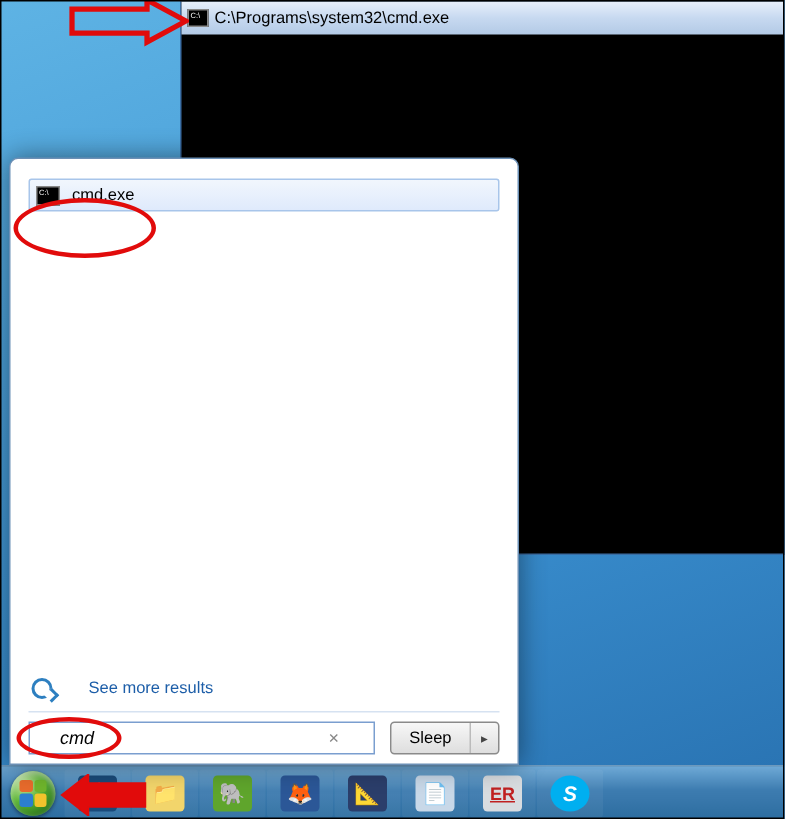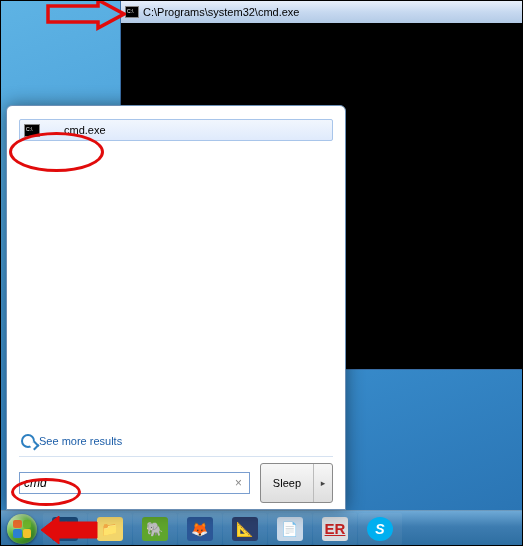--- a/index.html
+++ b/index.html
@@ -90,36 +90,36 @@
     .sm-heading {
       color: #1d3f77;
       font-size: 12px;
       padding: 4px 2px 4px 2px;
       border-bottom: 1px solid #d6e2f1;
       font-style: italic;
     }
     .sm-result {
       display: flex;
       align-items: center;
-      gap: 24px;
+      gap: 8px;
       height: 22px;
       margin-top: 3px;
       padding: 0 4px;
       background: linear-gradient(to bottom, #f1f6fd, #dfeafc);
       border: 1px solid #a8c5ea;
       border-radius: 2px;
       font-size: 11px;
       color: #000;
     }
     .sm-result .cmd-icon { width: 16px; height: 13px; }
     .sm-spacer { flex: 1; }
     .sm-more {
       display: flex;
       align-items: center;
-      gap: 4px;
+      gap: 24px;
       font-size: 11px;
       color: #1d5ea8;
       padding: 6px 2px 8px 2px;
       border-bottom: 1px solid #d6e2f1;
       margin-bottom: 6px;
     }
     .sm-more-icon {
       width: 14px;
       height: 14px;
       border: 2px solid #2d7fc0;
@@ -145,42 +145,42 @@
       gap: 10px;
       align-items: center;
     }
     .searchbox {
       flex: 1;
       height: 22px;
       border: 1px solid #7a9ecf;
       background: #fff;
       display: flex;
       align-items: center;
-      padding: 0 4px;
+      padding: 0 20px;
       font-size: 12px;
       font-style: italic;
       color: #333;
       position: relative;
     }
     .searchbox input {
       border: none;
       outline: none;
       flex: 1;
       font-size: 12px;
       font-style: italic;
       background: transparent;
     }
     .searchbox .clear {
       color: #888;
       font-size: 12px;
       cursor: pointer;
       padding: 0 3px;
     }
     .shutdown-btn {
-      height: 40px;
+      height: 22px;
       display: flex;
       border: 1px solid #8a8a8a;
       border-radius: 3px;
       background: linear-gradient(to bottom, #f7f7f7, #dedede);
       font-size: 11px;
       text-align: right;
     }
     .shutdown-main {
       padding: 0 12px;
       display: flex;
@@ -358,21 +358,21 @@
       <div class="tb-item">
         <div class="tb-icon" style="background: rgb(43, 87, 151); color: rgb(232, 123, 44);">🦊</div>
       </div>
       <div class="tb-item">
         <div class="tb-icon" style="background: rgb(43, 62, 107); color: rgb(232, 123, 44);">📐</div>
       </div>
       <div class="tb-item">
         <div class="tb-icon" style="background: rgb(200, 216, 232); color: rgb(208, 44, 44);">📄</div>
       </div>
       <div class="tb-item">
-        <div class="tb-icon" style="background: rgb(216, 220, 224); color: rgb(192, 32, 32); font-size: 15px; text-decoration: underline;">ER</div>
+        <div class="tb-icon" style="background: rgb(216, 220, 224); color: rgb(192, 32, 32); font-size: 12px; text-decoration: underline;">ER</div>
       </div>
       <div class="tb-item">
         <div class="tb-icon" style="background: rgb(0, 175, 240); color: rgb(255, 255, 255); border-radius: 50%; font-family: Arial; font-style: italic;">S</div>
       </div>
     </div>
 </div>
 
 <div class="arrow-bottom">
   <svg viewBox="0 0 60 28">
     <path d="M 58 6 L 20 6 L 20 0 L 2 14 L 20 28 L 20 22 L 58 22 Z" fill="#e10b0b" stroke="#e10b0b" stroke-width="1"></path>

